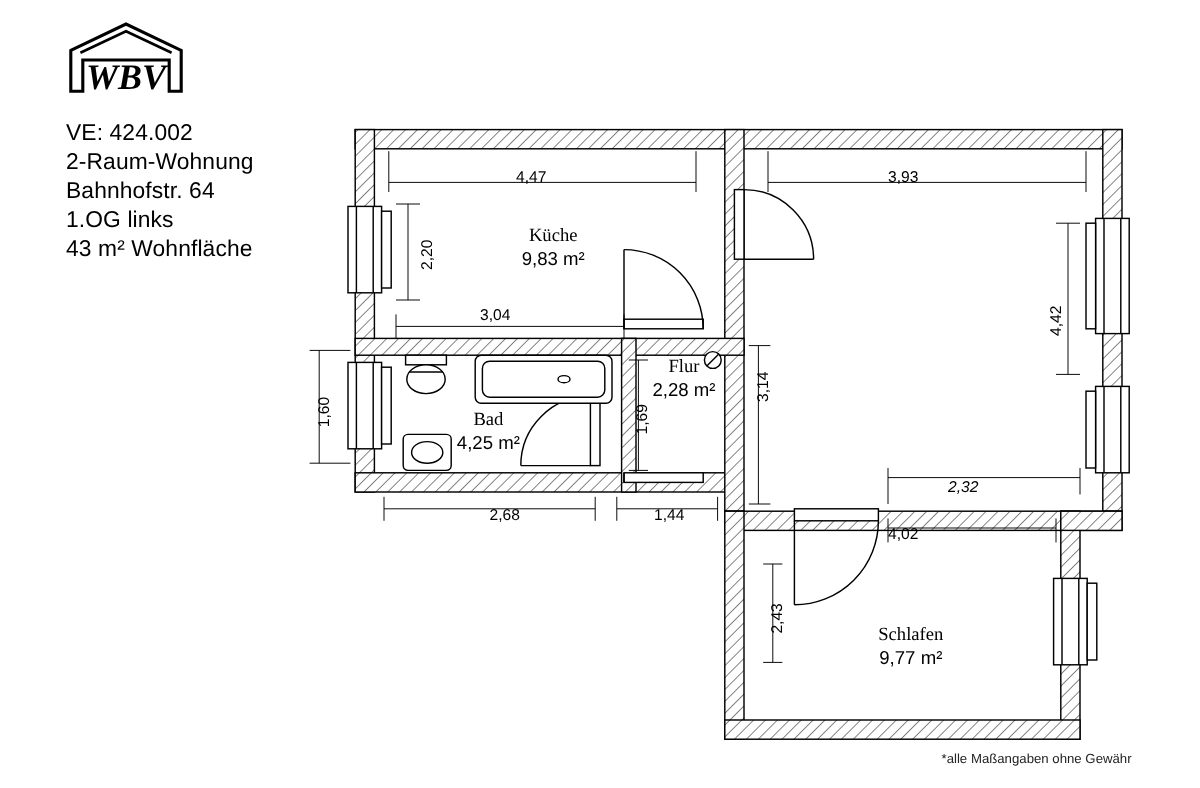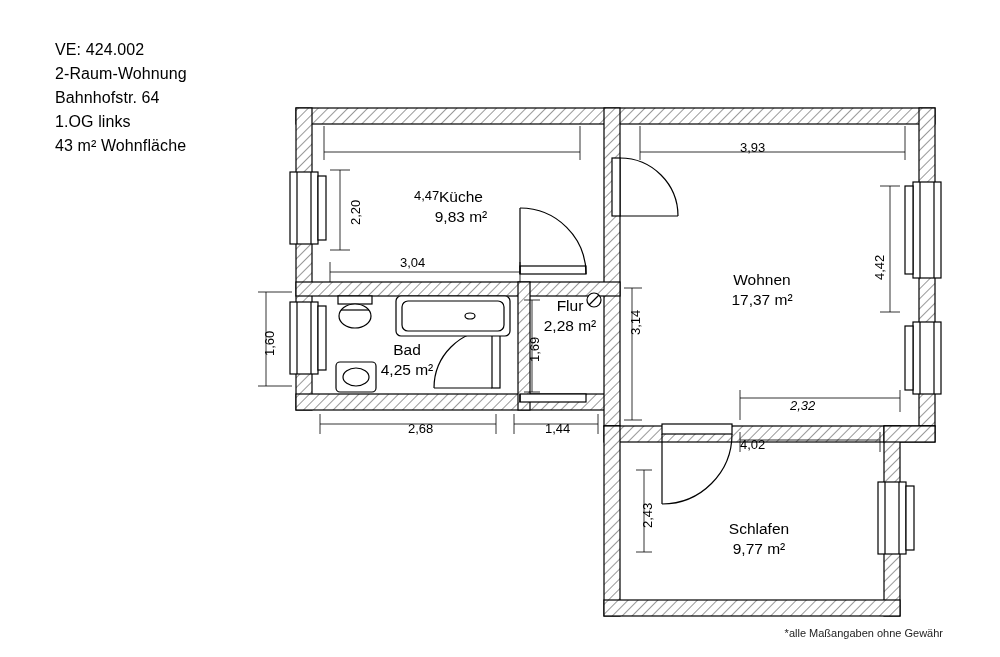--- a/index.html
+++ b/index.html
@@ -28,21 +28,21 @@
     top: 18px;
     width: 230px;
   }
   .logo-wrap {
     width: 104px;
     height: 62px;
     position: relative;
     margin-bottom: 18px;
   }
   .legend-lines {
-    font-size: 16px;
+    font-size: 19px;
     line-height: 24px;
     letter-spacing: 0.1px;
     margin-top: 20px;
   }
   .legend-lines div {
     white-space: nowrap;
   }
 
   
   #plan {
@@ -52,20 +52,21 @@
   }
   .room-label {
     position: absolute;
     text-align: center;
     font-size: 15.5px;
     line-height: 20px;
     white-space: nowrap;
   }
   .room-label .nm {
     display: block;
+    font-family: Liberation Serif, serif;
   }
   .room-label .ar {
     display: block;
   }
   .dim {
     position: absolute;
     font-size: 13px;
     white-space: nowrap;
   }
   .dim.vert {
@@ -81,20 +82,29 @@
     white-space: nowrap;
   }
 </style>
 </head>
 <body>
 
 <div id="page">
 
   <div class="legend">
 
+    <div class="logo-wrap">
+      <svg width="104" height="62" viewBox="0 0 104 62" xmlns="http://www.w3.org/2000/svg">
+
+        <path d="M4 24 L50 2 L96 24 L96 58 L86 58 L86 32 L14 32 L14 58 L4 58 Z" fill="none" stroke="#000" stroke-width="2.6" stroke-linejoin="miter"></path>
+        <path d="M12 26 L50 8 L88 26" fill="none" stroke="#000" stroke-width="2.2"></path>
+
+        <text x="50" y="56" font-family="'Liberation Serif', serif" font-size="30" font-weight="bold" font-style="italic" text-anchor="middle" fill="#000">WBV</text>
+      </svg>
+    </div>
 
     <div class="legend-lines">
       <div>VE: 424.002</div>
       <div>2-Raum-Wohnung</div>
       <div>Bahnhofstr. 64</div>
       <div>1.OG links</div>
       <div>43 m² Wohnfläche</div>
     </div>
   </div>
 
@@ -272,41 +282,37 @@
         <line x1="636" y1="552" x2="652" y2="552"></line>
       </g>
     </g>
   </svg>
 
   <div class="room-label" style="left:396px; top:187px; width:130px;">
     <span class="nm">Küche</span>
     <span class="ar">9,83 m²</span>
   </div>
 
-  <div class="room-label" style="left:692px; top:270px; width:140px;">
-    <span class="nm">Wohnen</span>
-    <span class="ar">17,37 m²</span>
-  </div>
 
   <div class="room-label" style="left:528px; top:296px; width:84px;">
     <span class="nm">Flur</span>
     <span class="ar">2,28 m²</span>
   </div>
 
   <div class="room-label" style="left:350px; top:340px; width:114px;">
     <span class="nm">Bad</span>
     <span class="ar">4,25 m²</span>
   </div>
 
   <div class="room-label" style="left:694px; top:500px; width:130px;margin-top:19px;">
     <span class="nm">Schlafen</span>
     <span class="ar">9,77 m²</span>
   </div>
 
-  <div class="dim" style="left:414px; top:140px;margin-top:48px;">4,47</div>
+  <div class="dim" style="left:430px; top:140px;">4,47</div>
 
   <div class="dim" style="left:740px; top:140px;">3,93</div>
 
   <div class="dim vert" style="left:348px; top:225px;">2,20</div>
 
   <div class="dim" style="left:400px; top:255px;">3,04</div>
 
   <div class="dim vert" style="left:262px; top:356px;">1,60</div>
 
   <div class="dim vert" style="left:527px; top:362px;">1,69</div>

